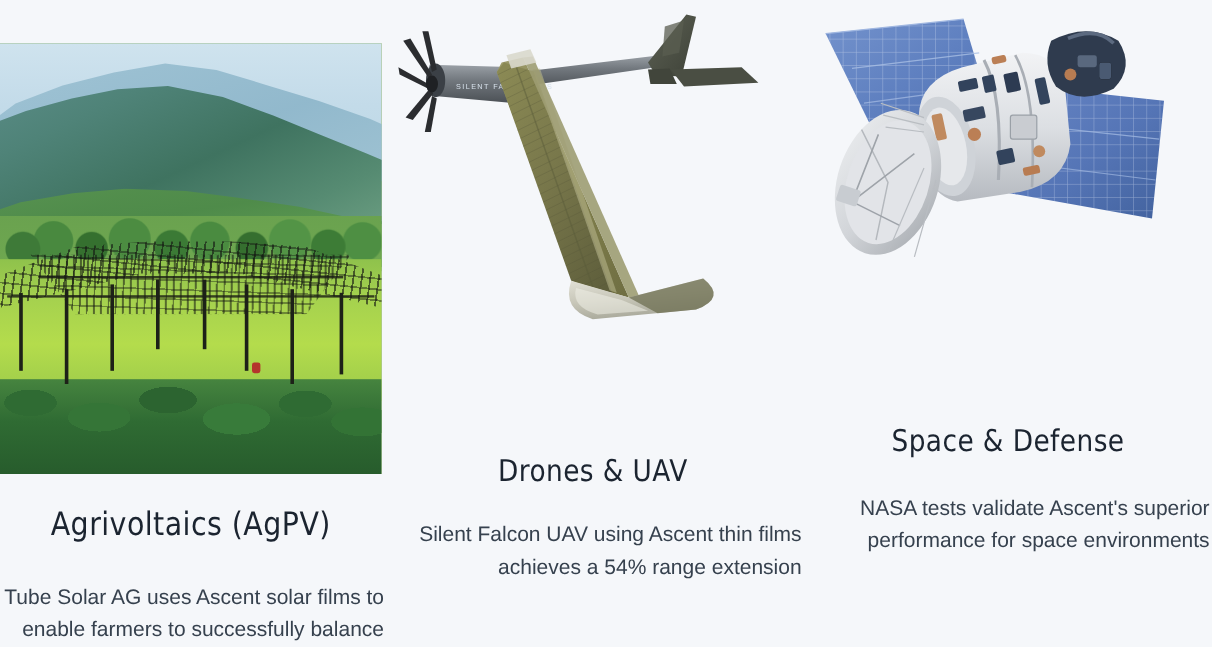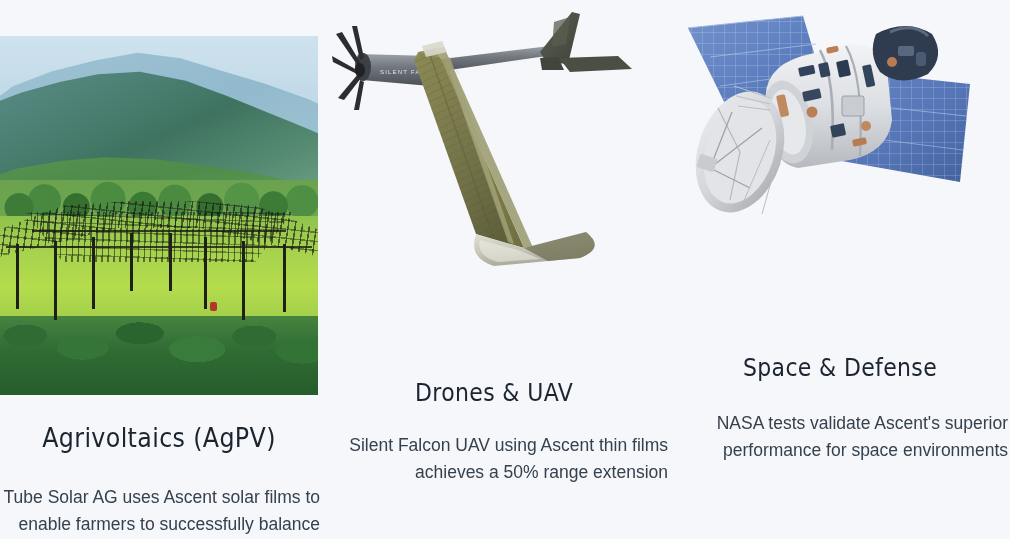--- a/index.html
+++ b/index.html
@@ -321,21 +321,21 @@
         <path d="M158 234 Q150 258 176 266 L262 258 Q288 248 268 232 L206 248 Z" fill="url(#wingUnder)"></path>
         <path d="M206 248 L268 232 Q288 248 262 258 L230 261 Z" fill="#6e6f52" opacity="0.75"></path>
         <path d="M162 240 Q158 256 180 262 L222 259 L200 250 Z" fill="#efeee6" opacity="0.55"></path>
 
         <path d="M104 46 L124 41 L129 52 L108 57 Z" fill="#d9d8cc" opacity="0.9"></path>
       </svg>
     </div>
 
     <div class="heading c2-heading">Drones &amp; UAV</div>
 
-    <div class="body-text c2-body">Silent Falcon UAV using Ascent thin films achieves a 50% range extension</div>
+    <div class="body-text c2-body">Silent Falcon UAV using Ascent thin films achieves a 54% range extension</div>
   </div>
 
   <div class="col col-3">
 
     <div class="sat-wrap media">
       <svg width="340" height="250" viewBox="0 0 340 250">
         <defs>
           <linearGradient id="panelL" x1="0" y1="0" x2="1" y2="1">
             <stop offset="0" stop-color="#7392cc"></stop>
             <stop offset="0.5" stop-color="#5f80c0"></stop>

